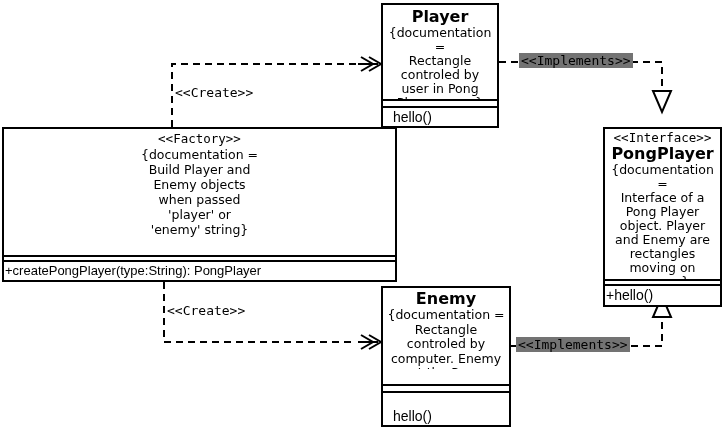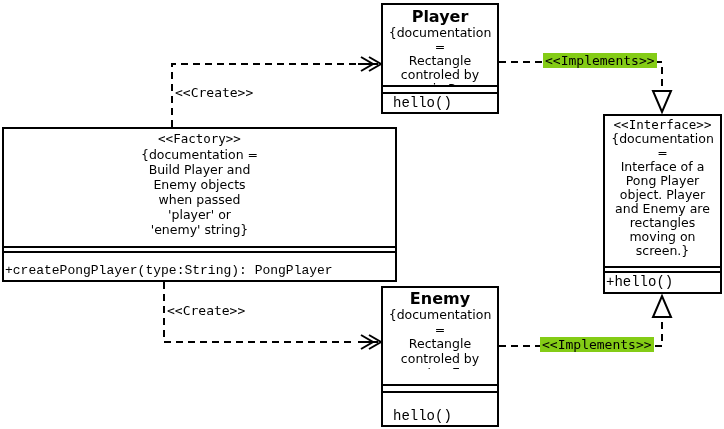--- a/index.html
+++ b/index.html
@@ -34,21 +34,21 @@
     padding-top: 2px;
   }
   .comp-attrs {
     flex: 0 0 auto;
     border-top: 2px solid #000;
     border-bottom: 2px solid #000;
   }
   .comp-methods {
     flex: 0 0 auto;
     text-align: left;
-    font-family: Liberation Mono, monospace;
+    font-family: Liberation Sans, sans-serif;
     white-space: nowrap;
     overflow: hidden;
   }
   .stereo {
     font-family: "DejaVu Sans Mono", monospace;
     font-size: 12.5px;
     line-height: 15px;
   }
   .title {
     font-weight: bold;
@@ -59,21 +59,21 @@
     font-size: 12.5px;
     white-space: pre-line;
   }
   .edge-label {
     position: absolute;
     font-family: "DejaVu Sans Mono", monospace;
     font-size: 13px;
     line-height: 15px;
     white-space: nowrap;
   }
-  .on-line { background: #84cc16; padding: 0 2px; margin-left: 24px; }
+  .on-line { background: #737373; padding: 0 2px; }
 </style>
 </head>
 <body>
 
 <div id="canvas">
 
   <svg class="edges" viewBox="0 0 724 429" xmlns="http://www.w3.org/2000/svg">
 
     <g stroke="#000" stroke-width="2" fill="none">
       <path d="M172,127 L172,64 L356,64" stroke-dasharray="7 5"></path>
@@ -94,21 +94,21 @@
       <path fill="none" d="M499,346 L662,346 L662,319" stroke-dasharray="7 5"></path>
       <polygon points="653,317 671,317 662,296" fill="#ffffff"></polygon>
     </g>
   </svg>
 
   <div class="edge-label" style="left:175px; top:85px;">&lt;&lt;Create&gt;&gt;</div>
   <div class="edge-label on-line" style="left:519px; top:53px;">&lt;&lt;Implements&gt;&gt;</div>
   <div class="edge-label" style="left:167px; top:303px;">&lt;&lt;Create&gt;&gt;</div>
   <div class="edge-label on-line" style="left:516px; top:337px;">&lt;&lt;Implements&gt;&gt;</div>
 
-  <div class="uml-class" style="left:381px; top:3px; width:118px; height:111px;">
+  <div class="uml-class" style="left:381px; top:3px; width:118px; height:125px;">
     <div class="comp-main" style="padding-top:3px;">
       <div class="title" style="line-height:18px;">Player</div>
       <div class="doc" style="line-height:14px;">{documentation =
 Rectangle
 controled by
 user in Pong
 Player game}</div>
     </div>
     <div class="comp-attrs" style="height:5px;"></div>
     <div class="comp-methods" style="font-size:14px; line-height:16px; padding:1px 1px 1px 10px;">
@@ -120,44 +120,45 @@
     <div class="comp-main">
       <div class="stereo" style="line-height:16px;">&lt;&lt;Factory&gt;&gt;</div>
       <div class="doc" style="line-height:15px;">{documentation =
 Build Player and
 Enemy objects
 when passed
 'player' or
 'enemy' string}</div>
     </div>
     <div class="comp-attrs" style="height:3px;"></div>
-    <div class="comp-methods" style="font-size:13px; line-height:16px; padding:10px 1px 1px 1px;">
+    <div class="comp-methods" style="font-size:13px; line-height:16px; padding:1px 1px 1px 1px;">
       <span>+createPongPlayer(type:String): PongPlayer</span>
     </div>
   </div>
 
-  <div class="uml-class" style="left:603px; top:114px; width:119px; height:180px;">
+  <div class="uml-class" style="left:603px; top:127px; width:119px; height:180px;">
     <div class="comp-main">
       <div class="stereo" style="line-height:14px;">&lt;&lt;Interface&gt;&gt;</div>
+      <div class="title" style="line-height:18px;">PongPlayer</div>
       <div class="doc" style="line-height:14px;">{documentation =
 Interface of a
 Pong Player
 object. Player
 and Enemy are
 rectangles
 moving on
 screen.}</div>
     </div>
     <div class="comp-attrs" style="height:3px;"></div>
     <div class="comp-methods" style="font-size:14px; line-height:17px; padding:1px 15px 1px 1px;">
       <span>+hello()</span>
     </div>
   </div>
 
-  <div class="uml-class" style="left:381px; top:286px; width:118px; height:141px;gap:15px;">
+  <div class="uml-class" style="left:381px; top:286px; width:130px; height:141px;gap:15px;">
     <div class="comp-main">
       <div class="title" style="line-height:18px;">Enemy</div>
       <div class="doc" style="line-height:14.5px;">{documentation =
 Rectangle
 controled by
 computer. Enemy
 at the Pong
 Player game}</div>
     </div>
     <div class="comp-attrs" style="height:5px;"></div>

